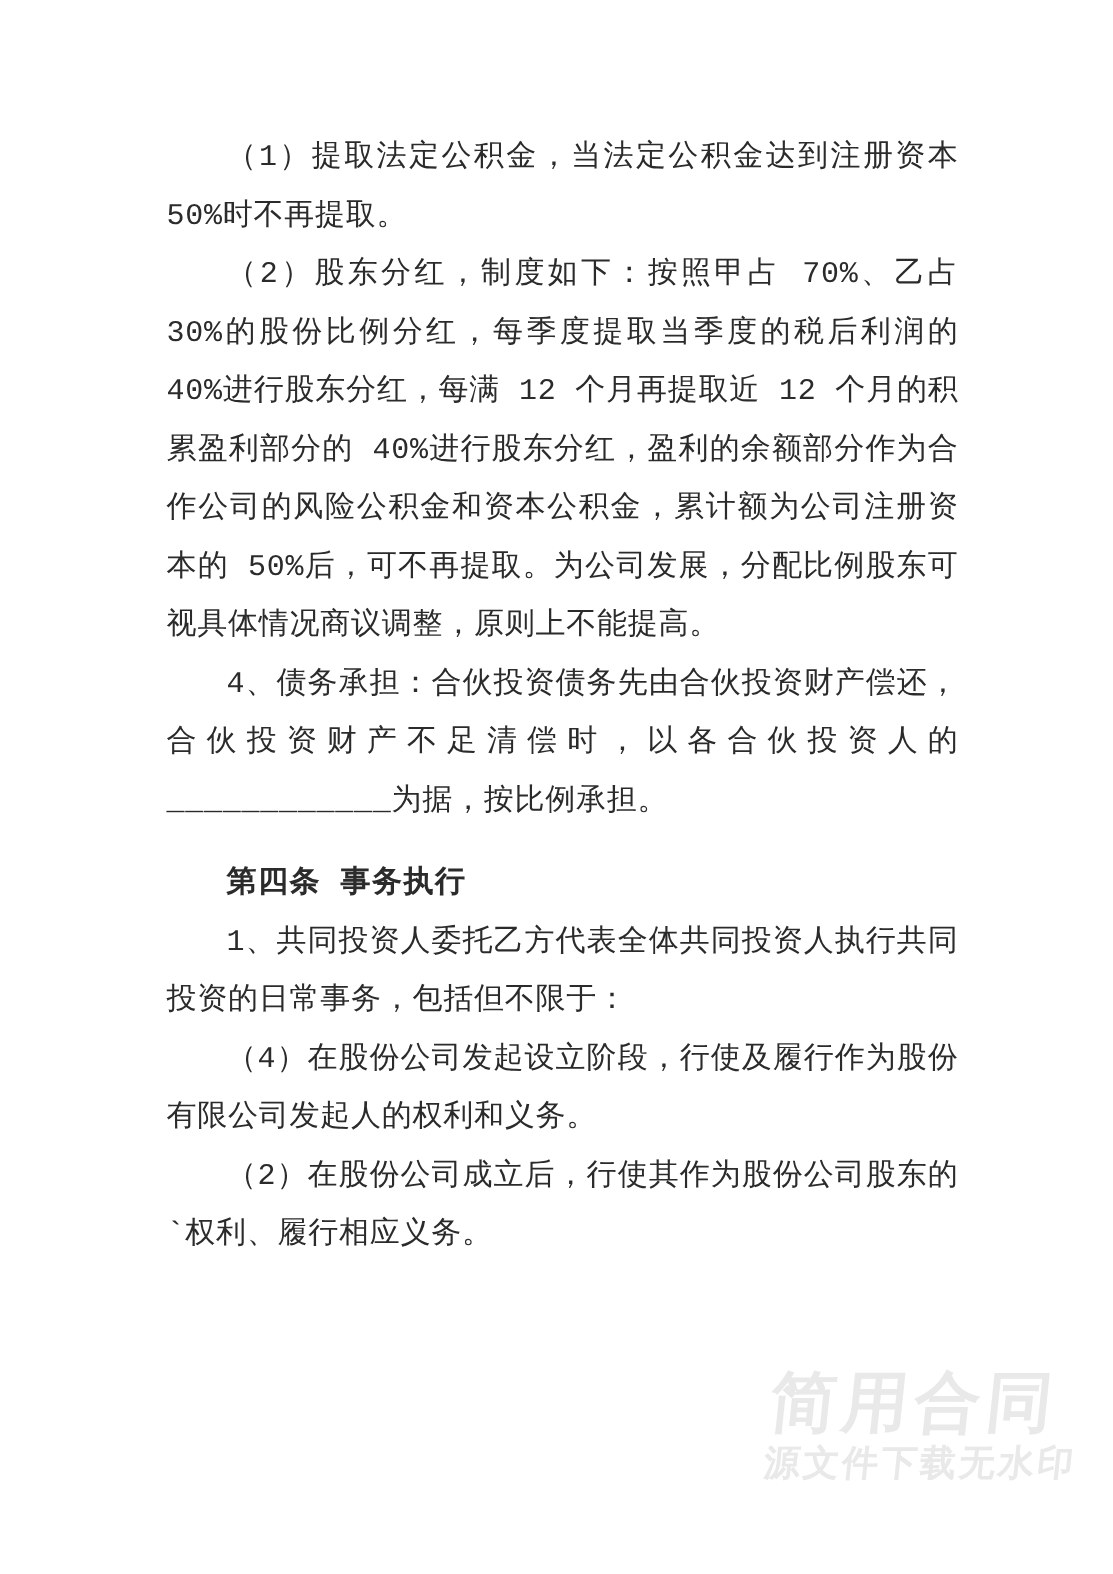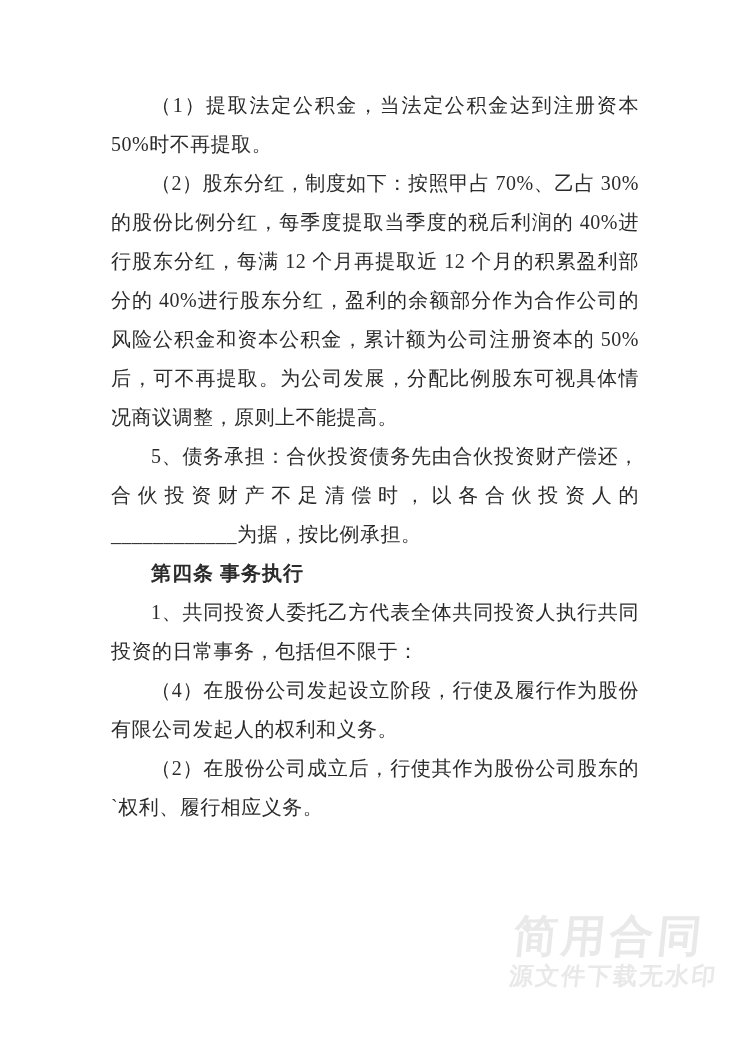--- a/index.html
+++ b/index.html
@@ -22,29 +22,31 @@
   .page-text {
     position: absolute;
     left: 111px;
     top: 86px;
     width: 528px;
     font-size: 20px;
     line-height: 39px;
     color: #2b2b2b;
     text-align: justify;
     letter-spacing: 0.5px;
+    font-family: Liberation Mono, monospace;
   }
   .page-text p {
     margin: 0;
     padding: 0;
     text-indent: 2em;
   }
   .page-text p.heading {
     font-weight: bold;
     letter-spacing: 1px;
+    margin-top: 16px;
   }
   .watermark {
     position: absolute;
     top: 912px;
     right: 22px;
     text-align: left;
     font-family: "Liberation Sans", "DejaVu Sans", sans-serif;
     font-weight: bold;
     transform: skewX(-6deg);
     user-select: none;
@@ -65,21 +67,21 @@
   }
 </style>
 </head>
 <body style="background: rgb(255, 255, 255);">
 
 <div class="page">
 
   <div class="page-text" style="color: rgb(43, 43, 43);">
     <p>（1）提取法定公积金，当法定公积金达到注册资本 50%时不再提取。</p>
     <p>（2）股东分红，制度如下：按照甲占 70%、乙占 30%的股份比例分红，每季度提取当季度的税后利润的 40%进行股东分红，每满 12 个月再提取近 12 个月的积累盈利部分的 40%进行股东分红，盈利的余额部分作为合作公司的风险公积金和资本公积金，累计额为公司注册资本的 50%后，可不再提取。为公司发展，分配比例股东可视具体情况商议调整，原则上不能提高。</p>
-    <p>5、债务承担：合伙投资债务先由合伙投资财产偿还，合伙投资财产不足清偿时，以各合伙投资人的____________为据，按比例承担。</p>
+    <p>4、债务承担：合伙投资债务先由合伙投资财产偿还，合伙投资财产不足清偿时，以各合伙投资人的____________为据，按比例承担。</p>
     <p class="heading">第四条 事务执行</p>
     <p>1、共同投资人委托乙方代表全体共同投资人执行共同投资的日常事务，包括但不限于：</p>
     <p>（4）在股份公司发起设立阶段，行使及履行作为股份有限公司发起人的权利和义务。</p>
     <p>（2）在股份公司成立后，行使其作为股份公司股东的`权利、履行相应义务。</p>
   </div>
 
   <div class="watermark" style="color: rgb(233, 233, 233);">
     <div class="wm-title">简用合同</div>
     <div class="wm-sub">源文件下载无水印</div>
   </div>

